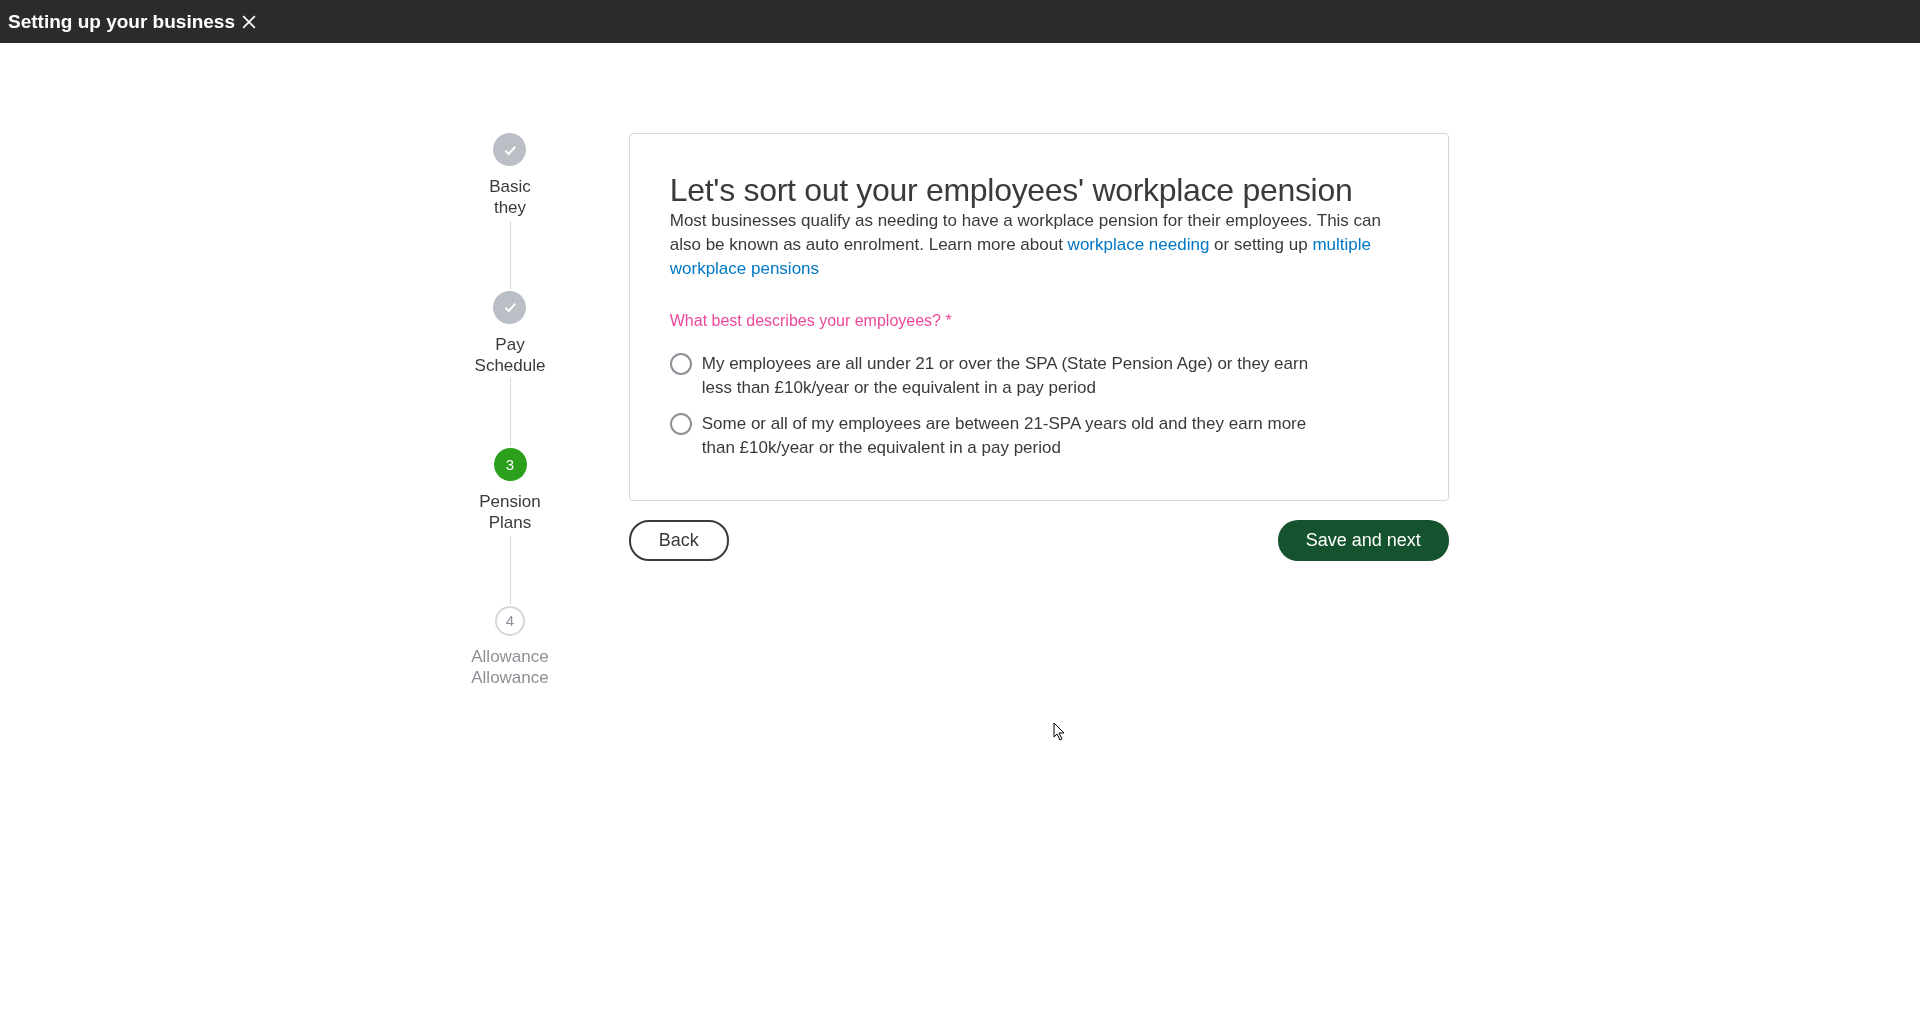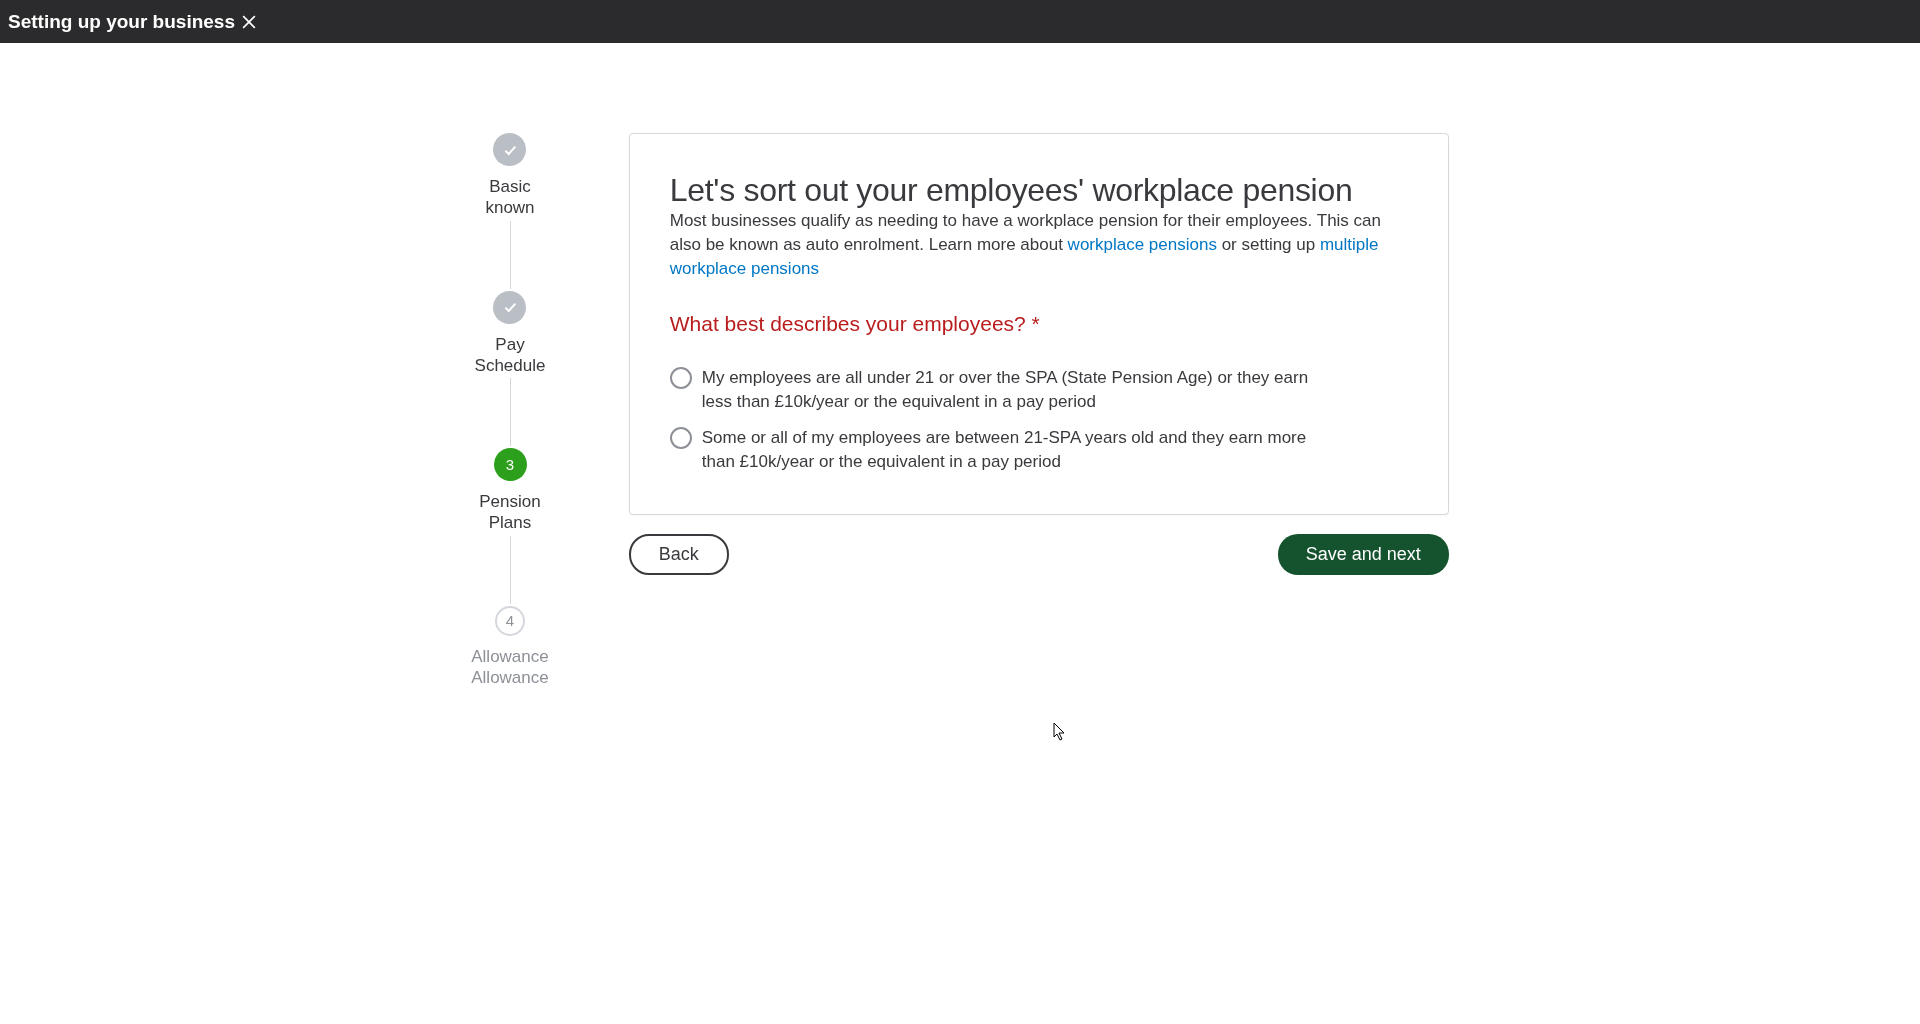--- a/index.html
+++ b/index.html
@@ -144,24 +144,24 @@
       line-height: 1.4;
       margin-bottom: 32px;
     }
 
     .card-description a {
       color: #0077c5;
       text-decoration: none;
     }
 
     .question-label {
-      font-size: 21px;
-      color: #b91c1c;
+      font-size: 16px;
+      color: #ec4899;
       font-weight: 500;
-      margin-bottom: 30px;
+      margin-bottom: 22px;
     }
 
     .radio-group {
       display: flex;
       flex-direction: column;
       gap: 12px;
     }
 
     .radio-option {
       display: flex;
@@ -241,21 +241,21 @@
   <div class="stepper">
 
     <div class="step">
       <div class="step-circle completed">
         <svg viewBox="0 0 24 24" fill="none" stroke="#ffffff" stroke-width="3">
           <polyline points="5 13 10 18 20 7"></polyline>
         </svg>
       </div>
       <div class="step-label">
         <span>Basic</span><br>
-        <span>known</span>
+        <span>they</span>
       </div>
     </div>
 
     <div class="step-connector"></div>
 
     <div class="step">
       <div class="step-circle completed">
         <svg viewBox="0 0 24 24" fill="none" stroke="#ffffff" stroke-width="3">
           <polyline points="5 13 10 18 20 7"></polyline>
         </svg>
@@ -289,21 +289,21 @@
         <span>Allowance</span>
       </div>
     </div>
 
   </div>
 
   <div class="main-content">
     <div class="card">
       <h1 class="card-title">Let's sort out your employees' workplace pension</h1>
       <p class="card-description">
-        <span>Most businesses qualify as needing to have a workplace pension for their employees. This can also be known as auto enrolment. Learn more about </span><a href="#">workplace pensions</a><span> or setting up </span><a href="#">multiple workplace pensions</a>
+        <span>Most businesses qualify as needing to have a workplace pension for their employees. This can also be known as auto enrolment. Learn more about </span><a href="#">workplace needing</a><span> or setting up </span><a href="#">multiple workplace pensions</a>
       </p>
       <div class="question-label">What best describes your employees? *</div>
       <div class="radio-group">
         <div class="radio-option">
           <div class="radio-circle"></div>
           <div class="radio-label">My employees are all under 21 or over the SPA (State Pension Age) or they earn less than £10k/year or the equivalent in a pay period</div>
         </div>
         <div class="radio-option">
           <div class="radio-circle"></div>
           <div class="radio-label">Some or all of my employees are between 21-SPA years old and they earn more than £10k/year or the equivalent in a pay period</div>

